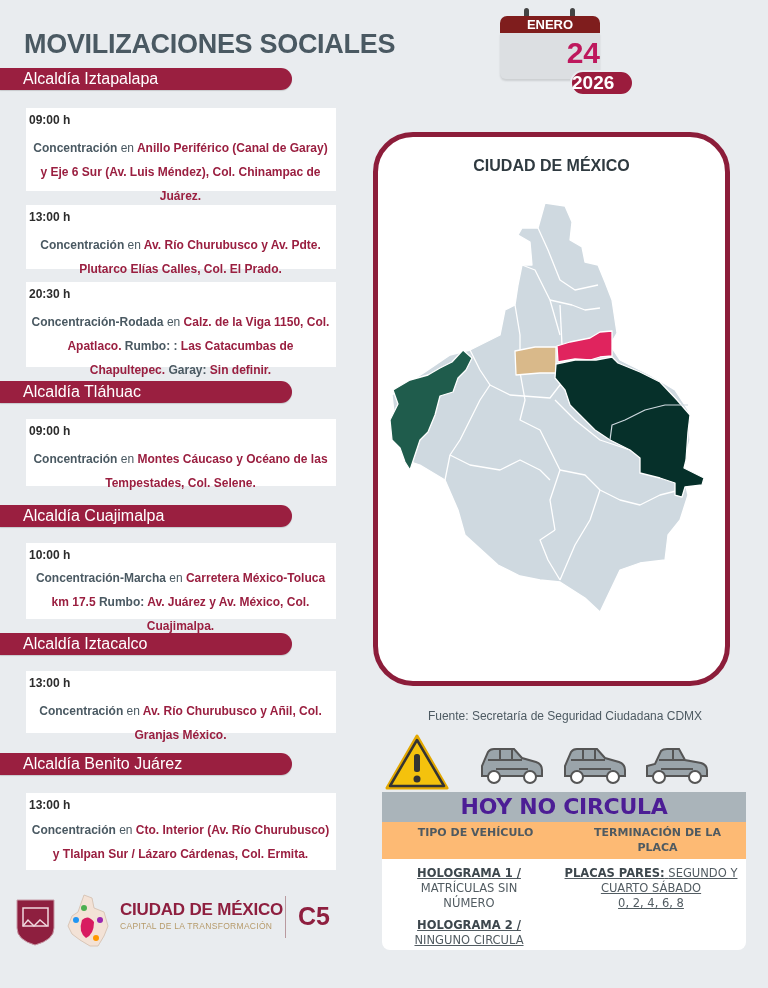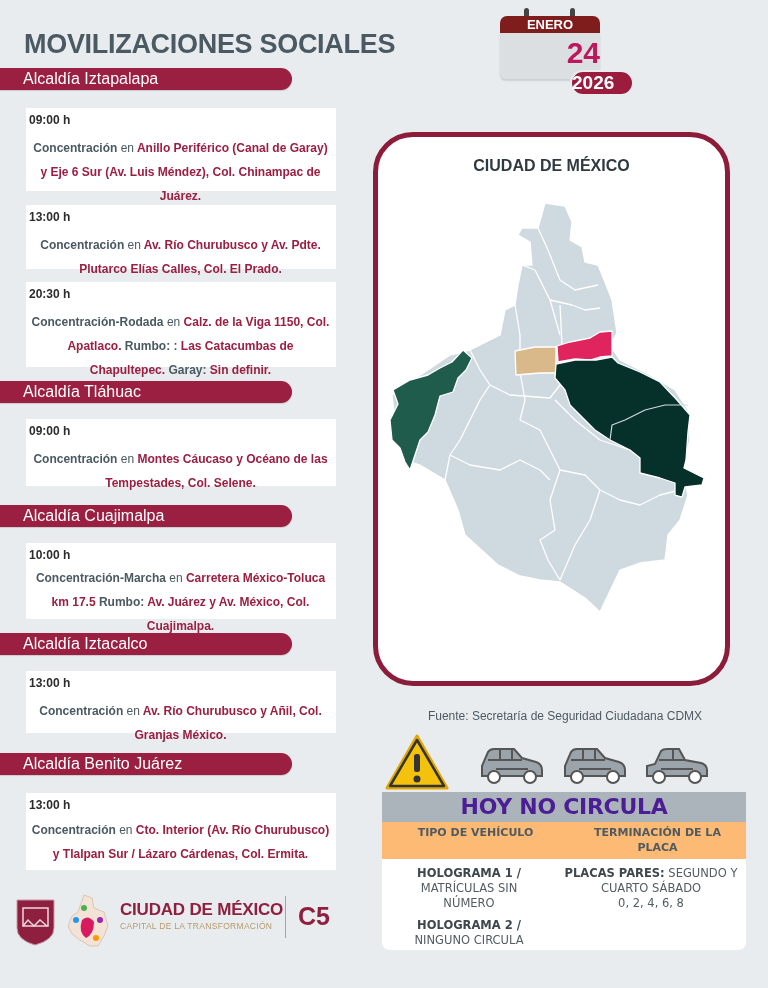--- a/index.html
+++ b/index.html
@@ -81,21 +81,21 @@
     height: 30px; background: #aab4ba; color: #4c1d95;
     font-family: "DejaVu Sans", sans-serif; font-weight: bold; font-size: 22px;
     text-align: center; line-height: 30px; letter-spacing: -0.3px;
   }
   .hnc-head { height: 37px; background: #fdba74; display: flex; }
   .hnc-head div, .hnc-body div.col {
     flex: 1; text-align: center; font-family: "DejaVu Sans", sans-serif;
   }
   .hnc-head div { font-size: 11px; font-weight: bold; color: #4f5a61; line-height: 15px; padding-top: 3px; }
   .hnc-body { display: flex; padding-top: 7px; }
-  .hnc-body .col { font-size: 11.5px; color: #525c62; line-height: 15px; }
+  .hnc-body .col { font-size: 11.5px; color: #525c62; line-height: 15px; text-decoration: underline; }
   .hnc-body b { color: #3d474d; }
   .hnc-body .gap { height: 7px; }
 
   
   .footer { left: 14px; top: 890px; width: 350px; height: 60px; }
   .cdmx-name { position: absolute; left: 106px; top: 10px; font-size: 17px; font-weight: bold; color: #8e1f3f; letter-spacing: -0.2px; }
   .cdmx-sub { position: absolute; left: 106px; top: 31px; font-size: 8.5px; color: #b69a6a; letter-spacing: 0.3px; }
   .footer-divider { position: absolute; left: 271px; top: 6px; width: 1px; height: 42px; background: #b99a9f; }
   .c5-label { position: absolute; left: 284px; top: 12px; font-size: 25px; font-weight: bold; color: #8e1f3f; }
 </style>

